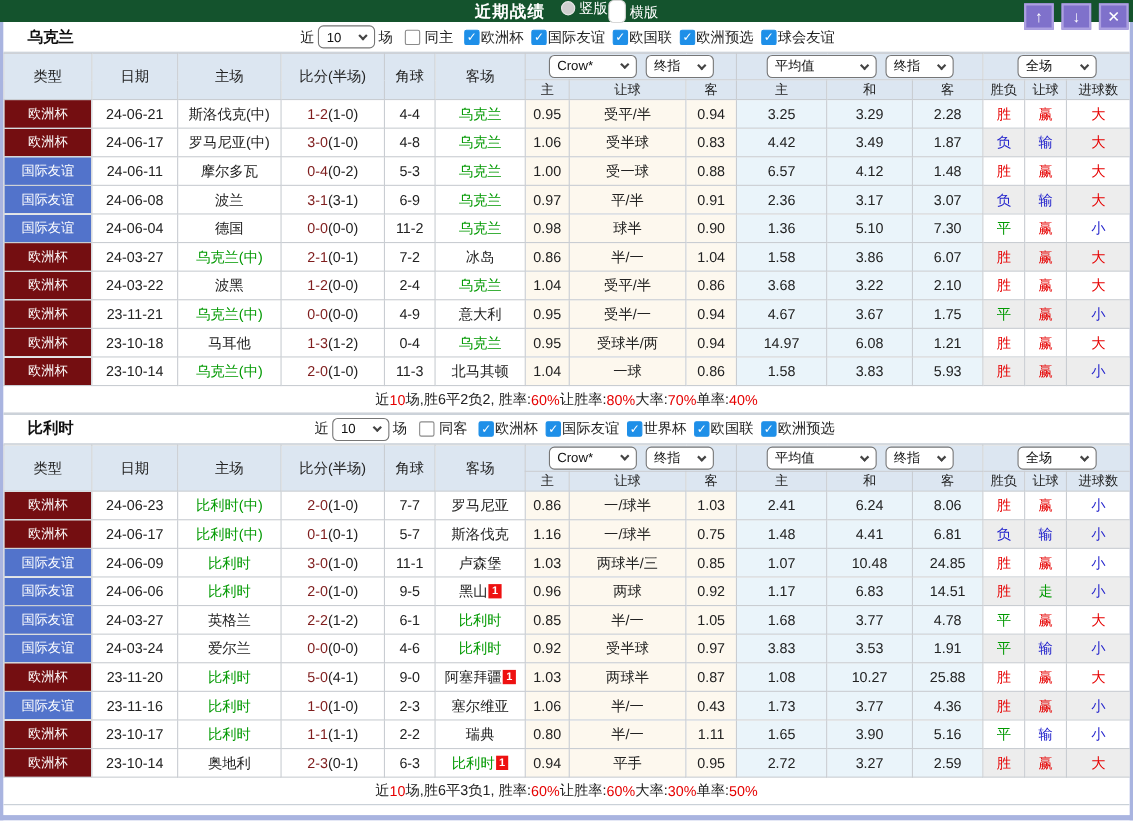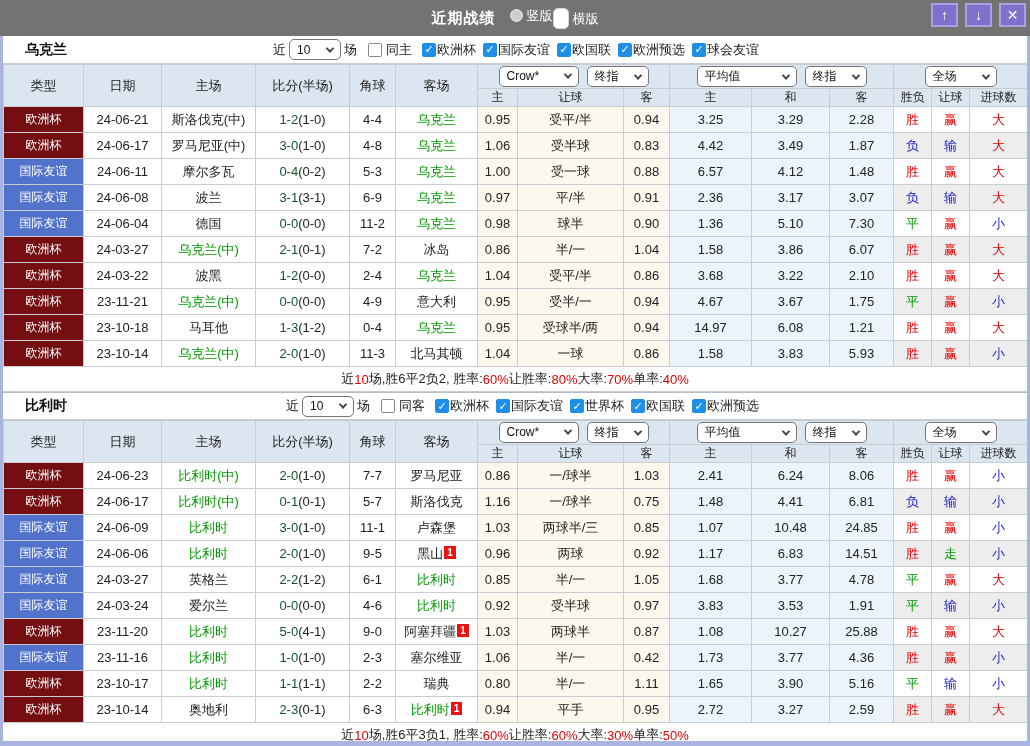--- a/index.html
+++ b/index.html
@@ -5,21 +5,21 @@
   * { box-sizing: border-box; margin: 0; padding: 0; }
   html,body { width: 1030px; }
   body {
     font-family: "Liberation Sans", "DejaVu Sans", sans-serif;
     background: #fff; color: #222; font-size: 13px;
   }
   .window { width: 1030px; height: 746px; display: flex; flex-direction: column; }
 
   
   .titlebar {
-    height: 36px; background: #737373; position: relative;
+    height: 20px; background: #14532d; position: relative;
     display: flex; align-items: center; justify-content: center; flex: 0 0 auto;
   }
   .tb-center { display: flex; align-items: center; gap: 14px; }
   .tb-title { color: #fff; font-weight: bold; font-size: 15px; letter-spacing: 1px; }
   .tb-radio { display: inline-flex; align-items: center; gap: 4px; color: #fff; font-size: 13px; cursor: pointer; }
   .radio-circle { width: 13px; height: 13px; border-radius: 50%; background: #cfcfcf; border: 1px solid #e8e8e8; display: inline-flex; align-items: center; justify-content: center; }
   .radio-circle.sel { background: #fff; border: 1px solid #d8d8d8; }
   .radio-dot { width: 7px; height: 7px; border-radius: 50%; background: #1d6fd8; }
   .tb-buttons { position: absolute; right: 4px; top: 3px; display: flex; gap: 7px; }
   .win-btn {
@@ -57,21 +57,21 @@
   th, td { border: 1px solid #c9cdd2; text-align: center; overflow: hidden; white-space: nowrap; }
   thead th { background: #dce6f1; font-weight: normal; color: #222; }
   .hdr-selects { height: 24px; margin-top: 6px; }
   .hdr-selects .sel { margin: 0 4px; }
   .hdr-labels th { height: 18px; font-size: 12px; }
   tbody td { height: 26px; font-size: 13px; }
   td.c-type { color: #fff; font-size: 12px; }
   td.c-home, td.c-away { font-size: 13px; }
   .focal { color: #009900; }
   .plain { color: #222; }
-  .score-main { color: #14532d; }
+  .score-main { color: #7f1d1d; }
   .score-half { color: #222; }
   td.cream { background: #fdf8ee; }
   td.cyan  { background: #eaf4fa; }
   td.stripe { background: #ededed; }
   .badge {
     display: inline-block; background: #ee1111; color: #fff; font-size: 10px;
     line-height: 13px; padding: 0 3px; margin-left: 1px; vertical-align: 2px; font-weight: bold;
   }
   .res-red { color: #e60000; } .res-blue { color: #2222cc; } .res-green { color: #009900; }
 
@@ -601,21 +601,21 @@
             </tr>
             <tr>
               <td class="c-type" style="background: rgb(82, 115, 203);">国际友谊</td>
               <td>23-11-16</td>
               <td class="c-home"><span class="focal">比利时</span></td>
               <td><span class="score-main">1-0</span><span class="score-half">(1-0)</span></td>
               <td>2-3</td>
               <td class="c-away"><span class="plain">塞尔维亚</span></td>
               <td class="cream">1.06</td>
               <td class="cream">半/一</td>
-              <td class="cream">0.42</td>
+              <td class="cream">0.43</td>
               <td class="cyan">1.73</td>
               <td class="cyan">3.77</td>
               <td class="cyan">4.36</td>
               <td class="stripe res-red">胜</td>
               <td class="stripe res-red">赢</td>
               <td class="stripe res-blue">小</td>
             </tr>
             <tr>
               <td class="c-type" style="background: rgb(116, 14, 17);">欧洲杯</td>
               <td>23-10-17</td>

